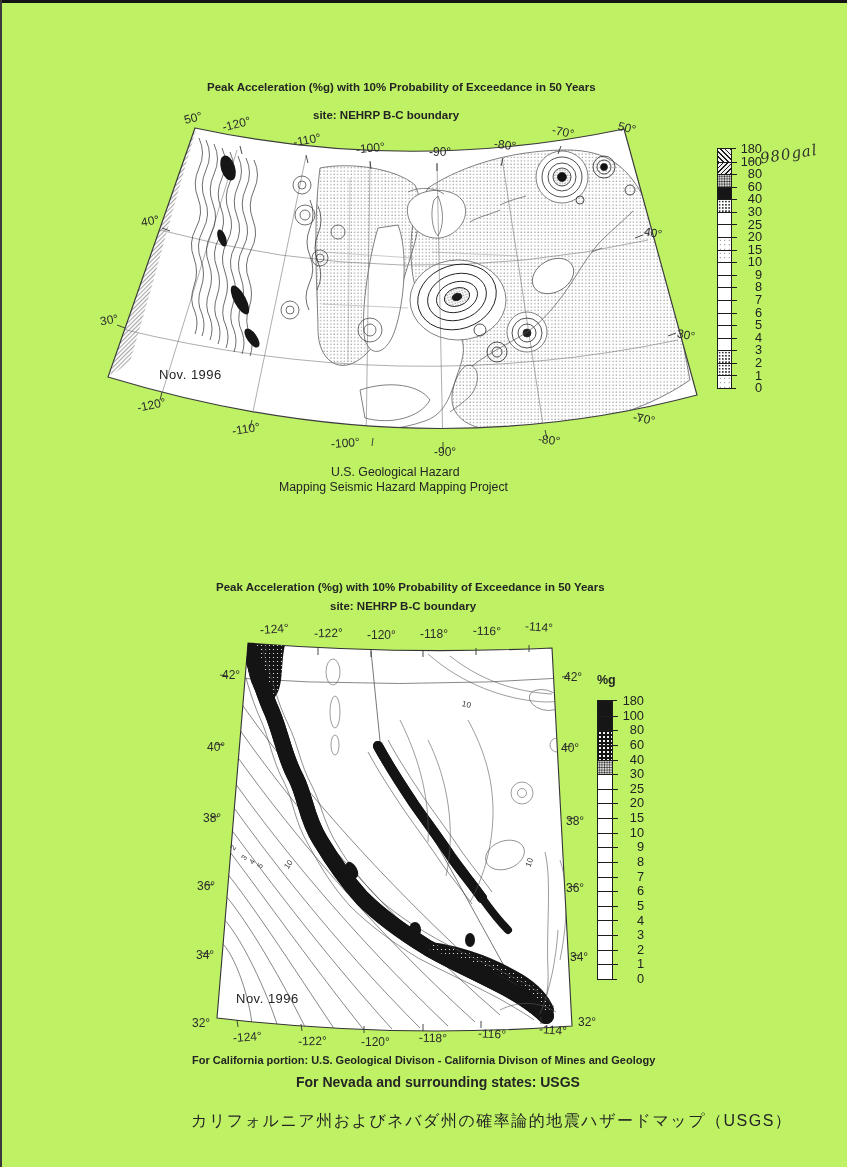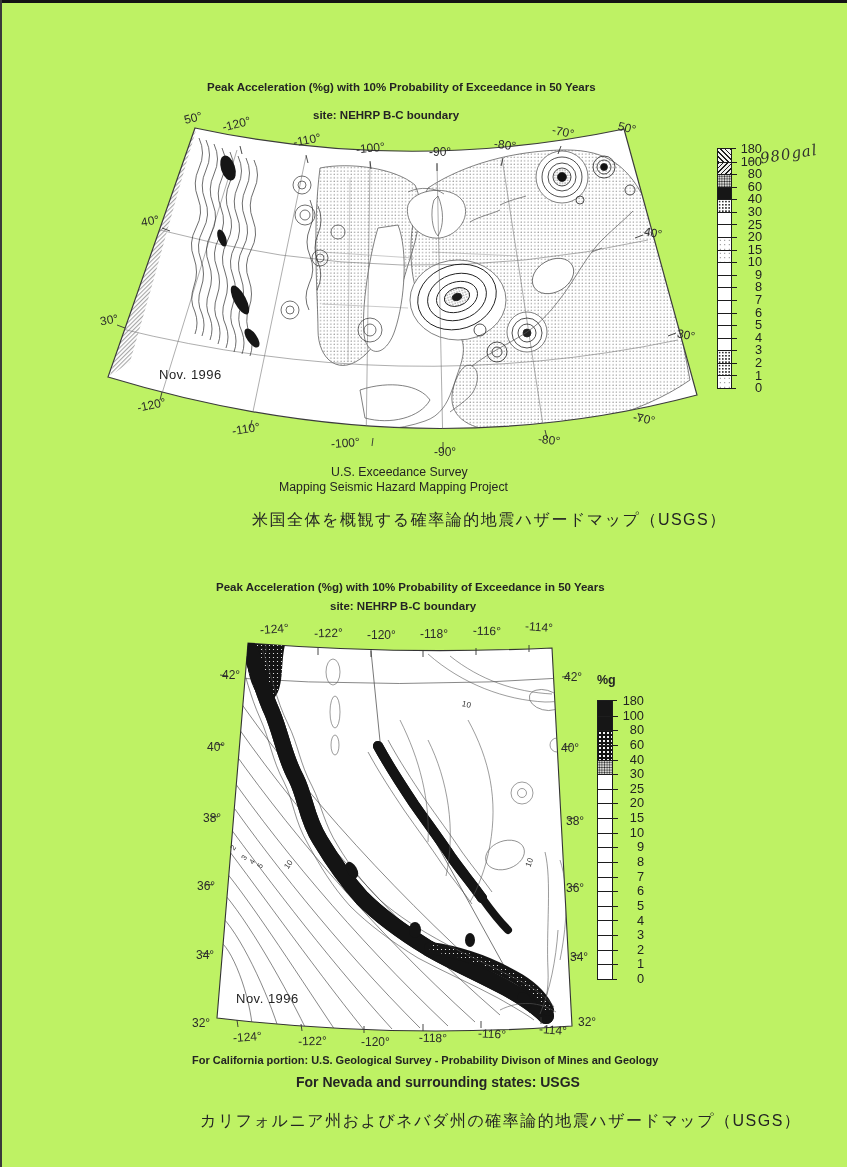--- a/index.html
+++ b/index.html
@@ -247,23 +247,22 @@
   <span class="lv" style="left:736px;top:292px">7</span>
   <span class="lv" style="left:736px;top:305px">6</span>
   <span class="lv" style="left:736px;top:317px">5</span>
   <span class="lv" style="left:736px;top:330px">4</span>
   <span class="lv" style="left:736px;top:342px">3</span>
   <span class="lv" style="left:736px;top:355px">2</span>
   <span class="lv" style="left:736px;top:368px">1</span>
   <span class="lv" style="left:736px;top:380px">0</span>
   <span class="t hand" style="left:748px;top:146px">- 980gal</span>
 
-  <div class="t" style="left:331px;top:465px;font-size:12.3px">U.S. Exceedance Survey</div>
+  <div class="t" style="left:331px;top:465px;font-size:12.3px">U.S. Geological Hazard</div>
   <div class="t" style="left:279px;top:480px;font-size:12.3px">Mapping Seismic Hazard Mapping Project</div>
-  <div class="t jp" style="left:252px;top:510px">米国全体を概観する確率論的地震ハザードマップ（USGS）</div>
 
   <div class="t b" style="left:216px;top:581px;font-size:11.5px">Peak Acceleration (%g) with 10% Probability of Exceedance in 50 Years</div>
   <div class="t b" style="left:330px;top:600px;font-size:11.5px">site: NEHRP B-C boundary</div>
 
   <div class="mapbox" style="left:180px;top:638px;width:420px;height:400px">
     <svg width="420" height="400" viewBox="180 638 420 400">
       <defs>
         <clipPath id="cp2">
             <path d="M248,643 Q400,655 552,648 L572,1026 Q394,1039 217,1018 Z"></path>
           </clipPath>
@@ -442,16 +441,16 @@
   <span class="lv" style="left:618px;top:854px">8</span>
   <span class="lv" style="left:618px;top:869px">7</span>
   <span class="lv" style="left:618px;top:883px">6</span>
   <span class="lv" style="left:618px;top:898px">5</span>
   <span class="lv" style="left:618px;top:913px">4</span>
   <span class="lv" style="left:618px;top:927px">3</span>
   <span class="lv" style="left:618px;top:942px">2</span>
   <span class="lv" style="left:618px;top:956px">1</span>
   <span class="lv" style="left:618px;top:971px">0</span>
 
-  <div class="t b" style="left:192px;top:1054px;font-size:11px">For California portion: U.S. Geological Survey - Probability Divison of Mines and Geology</div>
+  <div class="t b" style="left:192px;top:1054px;font-size:11px">For California portion: U.S. Geological Divison - California Divison of Mines and Geology</div>
   <div class="t b" style="left:296px;top:1074px;font-size:14px">For Nevada and surrounding states: USGS</div>
-  <div class="t jp" style="left:200px;top:1111px">カリフォルニア州およびネバダ州の確率論的地震ハザードマップ（USGS）</div>
+  <div class="t jp" style="left:191px;top:1111px">カリフォルニア州およびネバダ州の確率論的地震ハザードマップ（USGS）</div>
 </div>
 
 </body></html>

